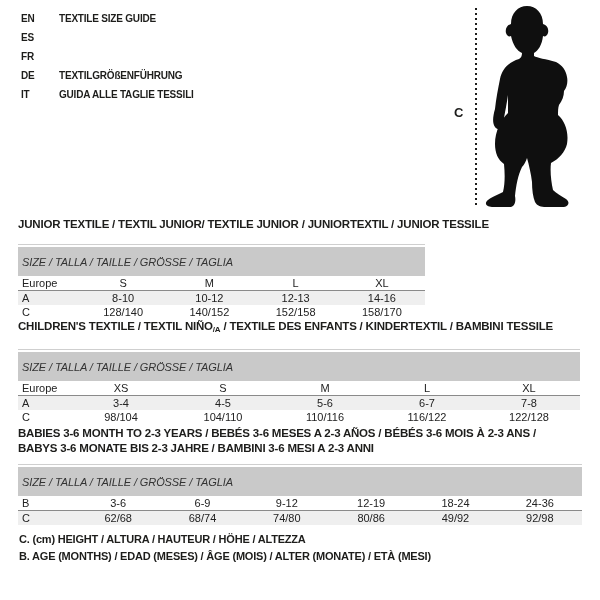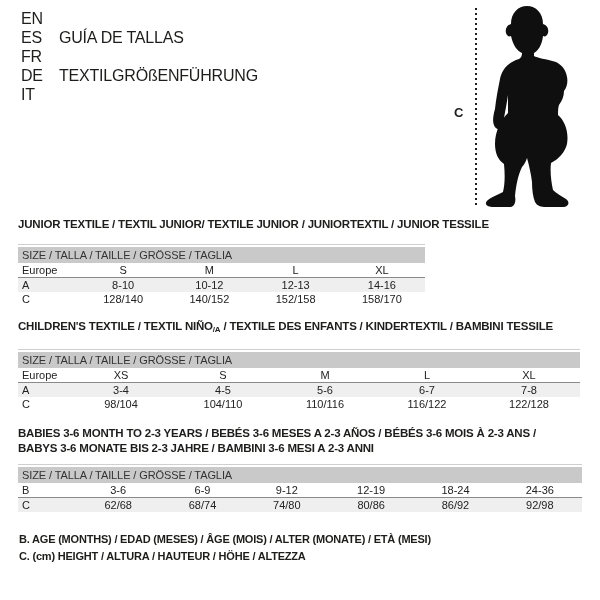--- a/index.html
+++ b/index.html
@@ -3,68 +3,69 @@
 <meta charset="utf-8">
 <style>
   html,body{margin:0;padding:0;}
   body{
     width:600px;height:600px;position:relative;background:#ffffff;
     font-family:"Liberation Sans","DejaVu Sans",sans-serif;
     color:#1d1d1b;overflow:hidden;
   }
   
   .lang-block{position:absolute;left:21px;top:9px;}
-  .lang-row{display:flex;font-weight:normal;font-size:16px;line-height:19px;letter-spacing:-0.2px;}
+  .lang-row{display:flex;font-weight:bold;font-size:10px;line-height:19px;letter-spacing:-0.2px;}
   .lang-code{width:38px;flex:none;}
   
   .figure-block{position:absolute;left:450px;top:0;width:150px;height:215px;}
   .dotted-line{
     position:absolute;left:25px;top:8px;width:2px;height:199px;
     background:repeating-linear-gradient(to bottom,#1d1d1b 0 2px,transparent 2px 5px);
   }
   .c-label{position:absolute;left:4px;top:105px;font-weight:bold;font-size:13px;}
   .baby-svg{position:absolute;left:30px;top:2px;}
   
   .tbl-block{position:absolute;left:18px;}
   #table1{top:217px;width:407px;}
   #table2{top:319px;width:562px;}
   #table3{top:426px;width:564px;}
   .tbl-title{font-weight:bold;font-size:11.5px;line-height:15px;letter-spacing:-0.2px;white-space:nowrap;margin:0 0 12px 0;}
   #table3 .tbl-title{margin-bottom:8px;}
   .tbl-title sub{font-size:8px;vertical-align:-2px;}
   .table-wrap{border-top:1px solid #cfcfcf;padding-top:2px;}
   table.size-table{border-collapse:collapse;table-layout:fixed;width:100%;font-size:11px;color:#222;}
-  tr.bar td{background:#c9c9c9;height:16px;padding:0 0 0 4px;text-align:left;color:#333;letter-spacing:-0.1px;}
+  tr.bar td{background:#c9c9c9;height:29px;padding:0 0 0 4px;text-align:left;color:#333;letter-spacing:-0.1px;font-style:italic;}
   td{height:14px;padding:0;text-align:center;vertical-align:middle;}
   td.row-label{text-align:left;padding-left:4px;}
   tr.first td{border-bottom:1px solid #8a8a8a;}
   tr.alt td{background:#efefef;}
   
   .legend-block{position:absolute;left:19px;top:531px;font-weight:bold;font-size:11px;line-height:17px;letter-spacing:-0.2px;}
 </style>
 </head>
 <body>
 
 <div class="lang-block">
   <div class="lang-row">
     <span class="lang-code">EN</span>
+    <span class="lang-label">TEXTILE SIZE GUIDE</span>
   </div>
   <div class="lang-row">
     <span class="lang-code">ES</span>
-    <span class="lang-label">GUÍA DE TALLAS</span>
   </div>
   <div class="lang-row">
     <span class="lang-code">FR</span>
   </div>
   <div class="lang-row">
     <span class="lang-code">DE</span>
     <span class="lang-label">TEXTILGRÖßENFÜHRUNG</span>
   </div>
   <div class="lang-row">
     <span class="lang-code">IT</span>
+    <span class="lang-label">GUIDA ALLE TAGLIE TESSILI</span>
   </div>
 </div>
 
 <div class="figure-block">
   <div class="dotted-line"></div>
   <div class="c-label">C</div>
   <svg class="baby-svg" width="118" height="210" viewBox="0 0 118 208" aria-hidden="true">
     <path fill="#0f0f0f" d="
       M47,3
       C38,3 31,10 31,21
@@ -224,24 +225,24 @@
         <td>12-19</td>
         <td>18-24</td>
         <td>24-36</td>
       </tr>
       <tr class="alt">
         <td class="row-label">C</td>
         <td>62/68</td>
         <td>68/74</td>
         <td>74/80</td>
         <td>80/86</td>
-        <td>86/92</td>
+        <td>49/92</td>
         <td>92/98</td>
       </tr>
     </tbody>
       </table>
   </div>
 </div>
 
 <div class="legend-block">
+  <div>C. (cm) HEIGHT / ALTURA / HAUTEUR / HÖHE / ALTEZZA</div>
   <div>B. AGE (MONTHS) / EDAD (MESES) / ÂGE (MOIS) / ALTER (MONATE) / ETÀ (MESI)</div>
-  <div>C. (cm) HEIGHT / ALTURA / HAUTEUR / HÖHE / ALTEZZA</div>
 </div>
 
 </body></html>

